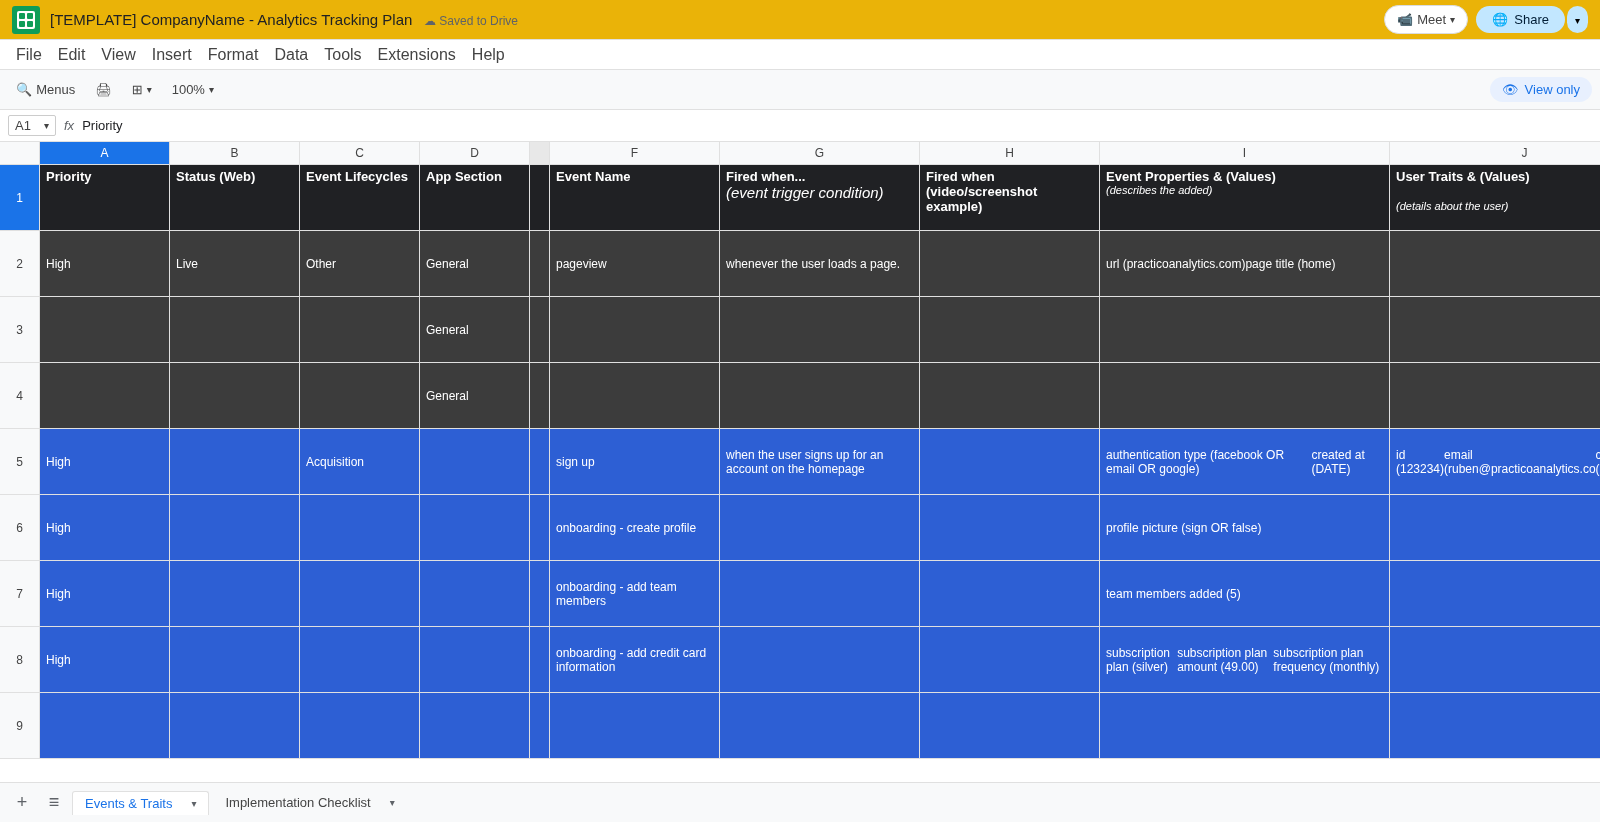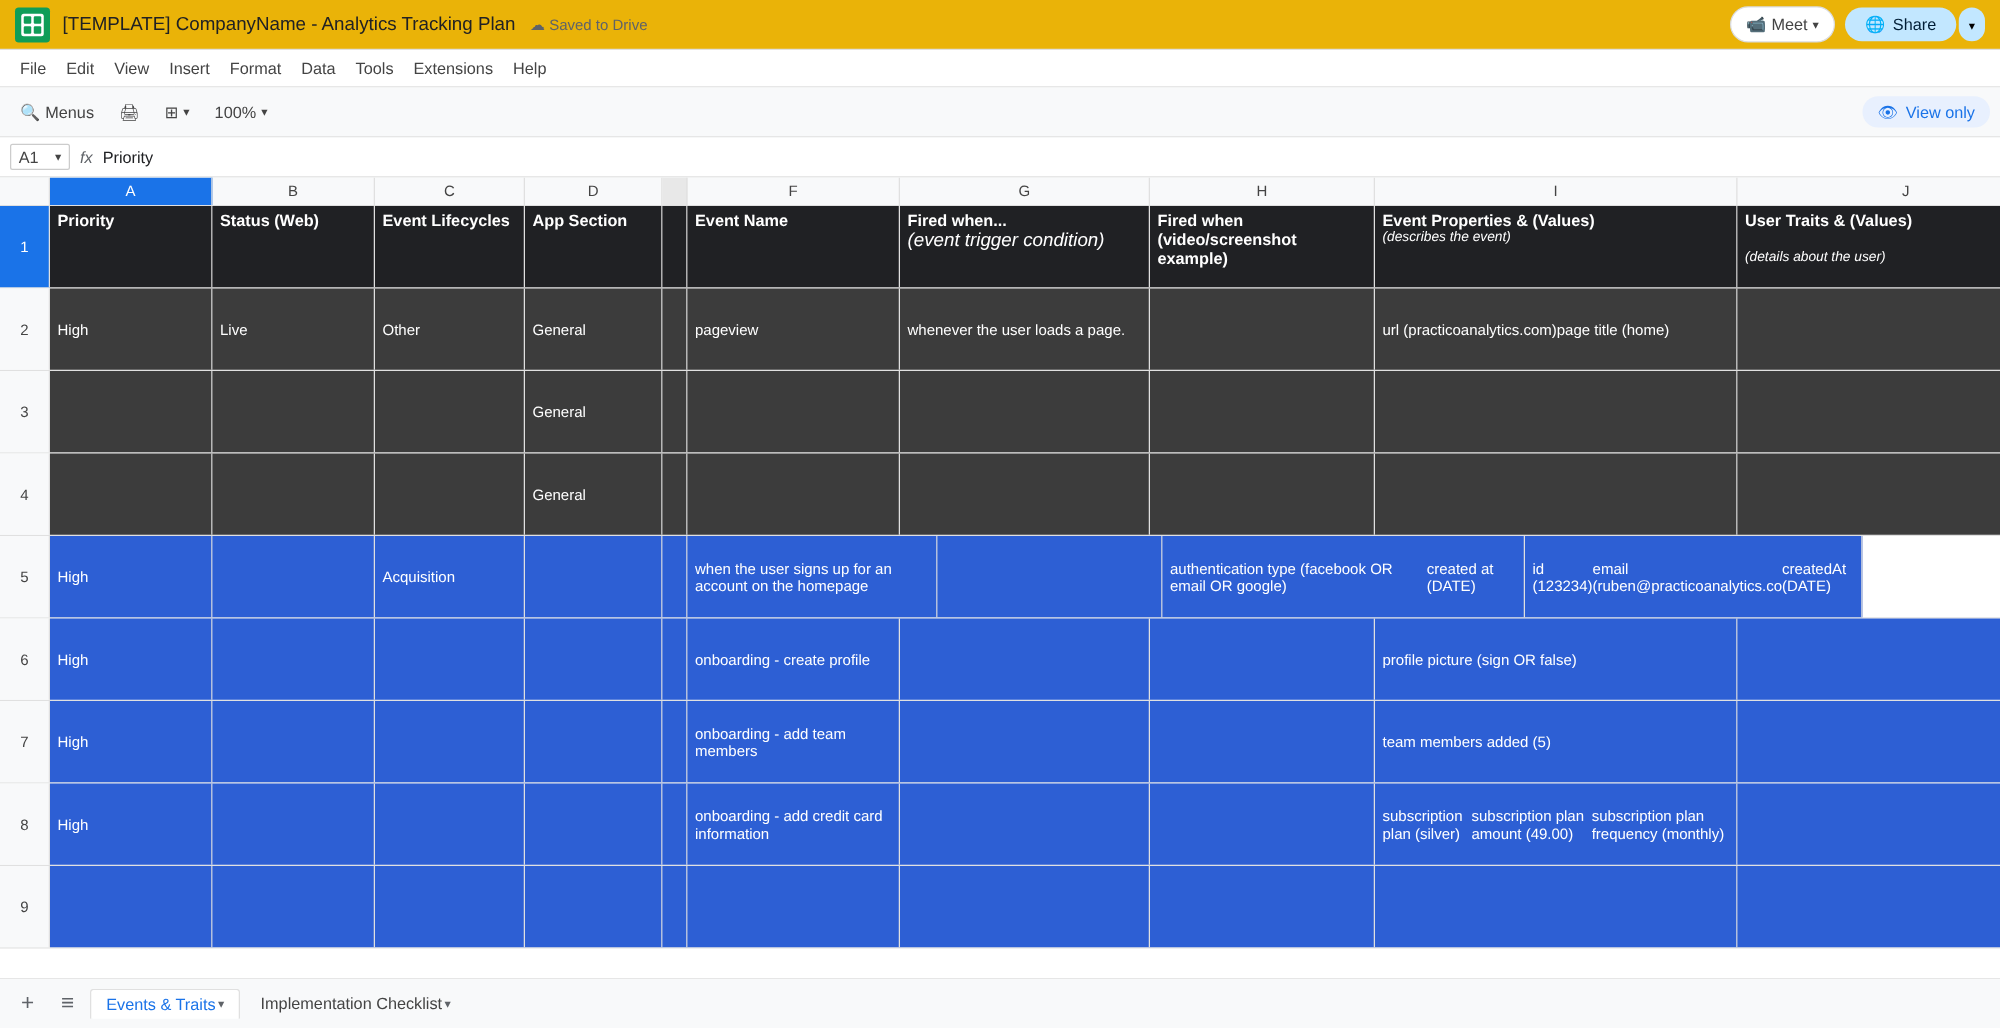--- a/index.html
+++ b/index.html
@@ -53,21 +53,21 @@
     .menu-bar {
       display: flex;
       align-items: center;
       height: 30px;
       padding: 0 8px;
       background: #fff;
       border-bottom: 1px solid #e0e0e0;
     }
     .menu-item {
       padding: 2px 8px;
-      font-size: 13px;
+      font-size: 16px;
       color: #444;
       cursor: pointer;
       border-radius: 3px;
     }
 
     
     .toolbar {
       display: flex;
       align-items: center;
       height: 40px;
@@ -229,21 +229,21 @@
       gap: 4px;
     }
     .tab-add-btn {
       width: 28px; height: 28px;
       border: none; background: transparent;
       cursor: pointer; border-radius: 3px;
       display: flex; align-items: center; justify-content: center;
       font-size: 18px; color: #5f6368;
     }
     .sheet-tab {
-      display: flex; align-items: center; gap: 2px;
+      display: flex; align-items: center; gap: 19px;
       padding: 4px 12px;
       border: none; border-radius: 3px 3px 0 0;
       cursor: pointer; font-size: 13px;
     }
     .sheet-tab.active {
       background: #fff;
       border: 1px solid #e0e0e0;
       border-bottom: none;
       color: #1a73e8;
       font-weight: 500;
@@ -383,21 +383,21 @@
             <div>Fired when...</div>
             <div class="cell-sub" style="font-weight:400;font-style:italic;font-size:15px;">(event trigger condition)</div>
           </div>
         </div>
         <div class="cell col-h">
           <span>Fired when (video/screenshot example)</span>
         </div>
         <div class="cell col-i">
           <div>
             <div>Event Properties &amp; (Values)</div>
-            <div class="cell-sub" style="font-weight:400;font-style:italic;font-size:11px;">(describes the event)</div>
+            <div class="cell-sub" style="font-weight:400;font-style:italic;font-size:11px;">(describes the added)</div>
           </div>
         </div>
         <div class="cell col-j">
           <div>
             <div>User Traits &amp; (Values)</div>
             <div class="cell-sub" style="font-weight:400;font-style:italic;font-size:11px;margin-top:16px;">(details about the user)</div>
           </div>
         </div>
       </div>
 
@@ -443,20 +443,21 @@
           <div class="cell col-i"></div>
           <div class="cell col-j"></div>
         </div>
         <div class="grid-row blue-row">
           <div class="row-num">5</div>
           <div class="cell col-a">High</div>
           <div class="cell col-b"></div>
           <div class="cell col-c">Acquisition</div>
           <div class="cell col-d"></div>
           <div class="cell col-e col-e-resize"></div>
+          <div class="cell col-f">sign up</div>
           <div class="cell col-g">when the user signs up for an account on the homepage</div>
           <div class="cell col-h"></div>
           <div class="cell col-i">
             <div>authentication type (facebook OR email OR google)</div>
             <div>created at (DATE)</div>
           </div>
           <div class="cell col-j">
             <div>id (123234)</div>
             <div>email (ruben@practicoanalytics.co</div>
             <div>createdAt (DATE)</div>

